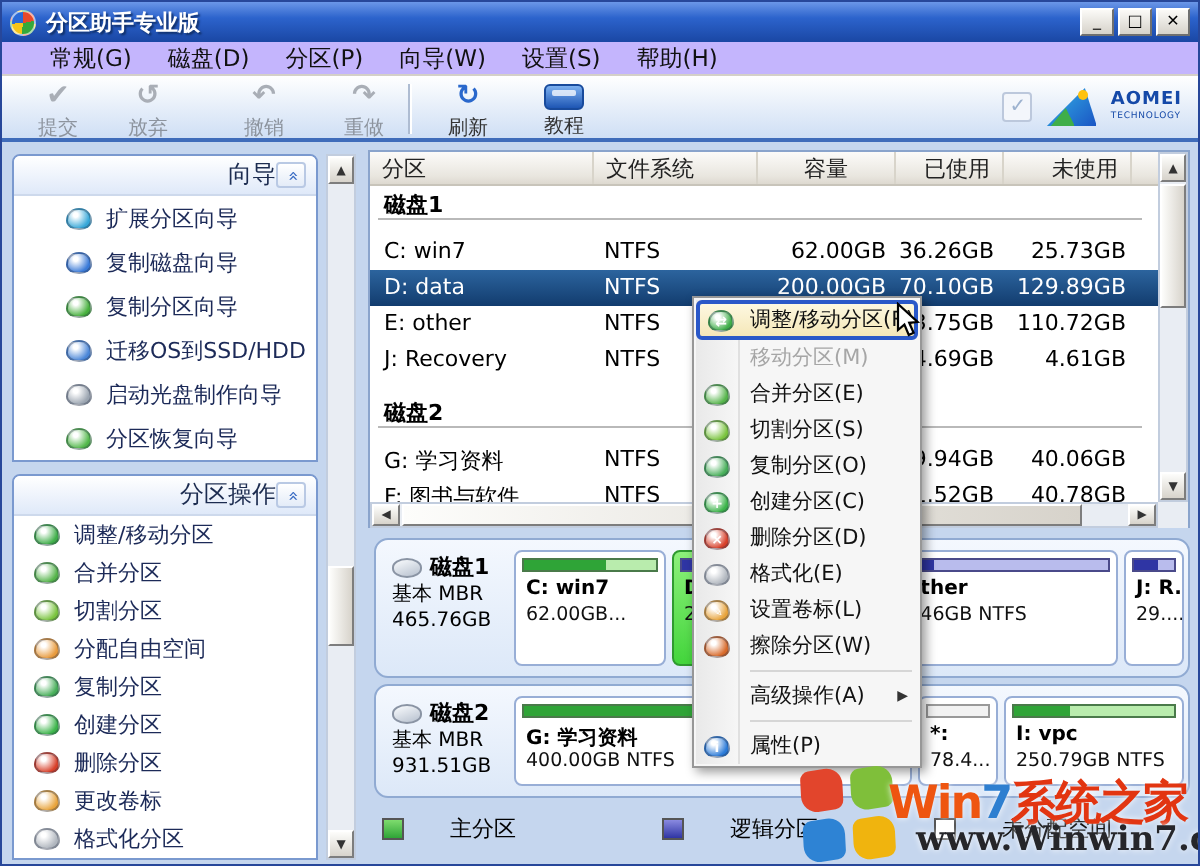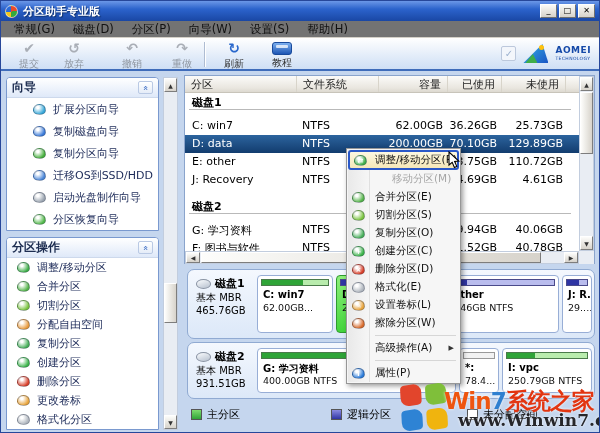--- a/index.html
+++ b/index.html
@@ -15,22 +15,22 @@
   .app-icon{width:13px;height:13px;border-radius:50%;
     background:conic-gradient(#e84a2a 0 22%,#35a83c 22% 52%,#f5c518 52% 74%,#2a6ad8 74%);
     border:1px solid rgba(255,255,255,.6);}
   .title-text{color:#fff;font-weight:bold;font-size:11px;margin-left:5px;text-shadow:1px 1px 1px #10306a;}
   .win-btns{margin-left:auto;display:flex;gap:2px;}
   .win-btn{width:17px;height:14px;background:linear-gradient(180deg,#fbfaf7,#d6d2ca);
     border:1px solid;border-color:#ffffff #6f6f6f #6f6f6f #ffffff;
     font-size:8px;line-height:12px;text-align:center;color:#000;}
 
   
-  .menubar{position:absolute;top:20px;left:0;right:0;height:17px;background:#737373;
-    border-bottom:1px solid #d4d0c8;display:flex;align-items:center;padding-left:4px;}
+  .menubar{position:absolute;top:20px;left:0;right:0;height:17px;background:#c4b5fd;
+    border-bottom:1px solid #d4d0c8;display:flex;align-items:center;padding-left:15px;}
   .menu-item{padding:1px 9px;font-size:11.5px;color:#111;}
 
   
   .toolbar{position:absolute;top:37px;left:0;right:0;height:33px;
     background:linear-gradient(180deg,#ffffff,#e4edf9 55%,#cfdff5);
     border-bottom:2px solid #3f6cba;}
   .tb-btn{position:absolute;top:2px;width:54px;text-align:center;cursor:default;}
   .tb-icon{height:17px;font-size:14px;line-height:17px;color:#2a68cc;font-weight:bold;}
   .tb-label{font-size:10px;color:#333;}
   .tb-btn.disabled .tb-icon{color:#a9aeb6;}
@@ -49,21 +49,21 @@
   .logo-small{position:absolute;left:2px;bottom:0;width:12px;height:9px;background:#3fae49;
     clip-path:polygon(0 100%,100% 100%,62% 0);}
   .logo-dot{position:absolute;right:4px;top:1px;width:5px;height:5px;background:#ffc20e;border-radius:50%;}
   .brand-name{font-size:9px;font-weight:bold;color:#1549a8;letter-spacing:.5px;line-height:1;}
   .brand-sub{font-size:4.5px;color:#1549a8;letter-spacing:.4px;line-height:1;margin-top:2px;}
 
   
   .panel{position:absolute;left:5px;width:153px;background:#fff;border:1px solid #7a99cf;border-radius:4px 4px 0 0;}
   .panel-hdr{height:20px;background:linear-gradient(180deg,#ffffff,#dfe9f9);border-bottom:1px solid #cdd9ec;
     display:flex;align-items:center;padding:0 5px;border-radius:3px 3px 0 0;}
-  .panel-title{font-weight:bold;font-size:12px;color:#1c2c50;flex:1;}
+  .panel-title{font-weight:normal;font-size:12px;color:#1c2c50;flex:1;text-align:right;}
   .panel-chevron{color:#3a6cc4;font-size:9px;border:1px solid #b9c9e4;border-radius:2px;
     background:linear-gradient(#fff,#e4ecf8);width:15px;height:13px;text-align:center;line-height:12px;}
   .panel-chevron span{display:inline-block;transform:rotate(90deg);}
   .side-item{display:flex;align-items:center;gap:7px;padding-left:10px;color:#1c2a58;font-size:11px;}
   #wizard-items .side-item{height:22px;margin-left:16px;}
   #ops-items .side-item{height:19px;}
   .dot{width:13px;height:11px;border-radius:50% 50% 50% 50%/60% 60% 45% 45%;flex:0 0 13px;
     background:radial-gradient(circle at 35% 28%,#ffffff 12%,var(--c) 72%);
     border:1px solid rgba(40,50,70,.35);position:relative;font-size:7px;line-height:10px;
     text-align:center;color:#fff;font-weight:bold;}
@@ -100,32 +100,32 @@
   .disk-label .dl1{font-weight:bold;font-size:11px;display:flex;align-items:center;gap:4px;}
   .disk-label .dl2,.disk-label .dl3{font-size:10px;}
   .hd-icon{display:inline-block;width:15px;height:10px;border-radius:50%/48%;
     background:linear-gradient(160deg,#fafcfe,#b6c0ce);border:1px solid #8a94a4;}
   .part-block{position:absolute;top:5px;bottom:5px;background:#fff;border:1px solid #98aed6;border-radius:4px;overflow:hidden;}
   .part-block.selected{background:linear-gradient(180deg,#8df07b,#43d53c);border-color:#2f9a30;}
   .part-strip{position:absolute;left:3px;right:3px;top:3px;height:7px;border:1px solid #667;}
   .part-strip .fill{height:100%;}
   .part-l1{position:absolute;left:5px;top:13px;font-weight:bold;font-size:10px;white-space:nowrap;}
   .part-l2{position:absolute;left:5px;top:26px;font-size:9.5px;white-space:nowrap;color:#111;}
-  .legend-item{position:absolute;display:flex;align-items:center;gap:5px;font-size:11px;color:#000;}
+  .legend-item{position:absolute;display:flex;align-items:center;gap:23px;font-size:11px;color:#000;}
   .legend-sq{width:11px;height:11px;border:1px solid #555;}
 
   
   .ctx{position:absolute;left:345px;top:147px;width:115px;background:#f6f6f6;border:1px solid #979797;
     box-shadow:2px 2px 5px rgba(0,0,0,.4);padding:1px;z-index:40;}
   .ctx-gutter{position:absolute;left:1px;top:1px;bottom:1px;width:22px;
     background:linear-gradient(90deg,#e9e9e9,#f6f6f6);border-right:1px solid #e0e0e0;}
   .ctx-item{position:relative;height:18px;display:flex;align-items:center;padding-left:27px;
     font-size:10.5px;color:#111;white-space:nowrap;}
   .ctx-item .dot{position:absolute;left:4px;width:13px;height:11px;}
-  .ctx-item.disabled{color:#a6a6a6;margin-left:17px;}
+  .ctx-item.disabled{color:#a6a6a6;}
   .ctx-item.hl{height:20px;background:linear-gradient(#fdf8e1,#f5e7b8);
     border:2px solid #2a58c8;border-radius:3px;padding-left:25px;}
   .ctx-sep{height:1px;background:#d6d6d6;margin:3px 3px 3px 27px;}
   .ctx-arrow{position:absolute;right:5px;font-size:7px;color:#333;}
   .cursor{position:absolute;left:446px;top:150px;z-index:55;}
 
   
   .wm{position:absolute;z-index:60;pointer-events:none;}
   .wm-flag{left:400px;top:383px;width:46px;height:46px;transform:rotate(-3deg);}
   .pane{position:absolute;width:21px;height:21px;border-radius:4px 9px 4px 9px;transform:skewY(-6deg);}
@@ -279,21 +279,21 @@
   <div class="vscroll" style="left:162px;top:76px;width:15px;height:353px;">
     <div class="scr-btn" style="left:0;top:0;width:13px;height:14px;line-height:13px;">▲</div>
     <div class="scr-thumb" style="left:0;top:205px;width:13px;height:40px;"></div>
     <div class="scr-btn" style="left:0;bottom:0;width:13px;height:14px;line-height:13px;">▼</div>
   </div>
 
   <div class="table">
     <div class="thead" id="thead">
         <div class="th" style="width: 112px; text-align: left;">分区</div>
         <div class="th" style="width: 82px; text-align: left;">文件系统</div>
-        <div class="th" style="width: 69px; text-align: right;">容量</div>
+        <div class="th" style="width: 69px; text-align: center;">容量</div>
         <div class="th" style="width: 54px; text-align: right;">已使用</div>
         <div class="th" style="width: 64px; text-align: right;">未使用</div>
       </div>
     <div class="tbody" id="tbody">
         <div class="tgroup-label" style="top: 2px;">磁盘1</div>
         <div class="tgroup-line" style="top: 16px;"></div>
         <div class="trow" style="top: 24px;">
           <span class="c-part">C: win7</span>
           <span class="c-fs">NTFS</span>
           <span class="c-cap">62.00GB</span>

